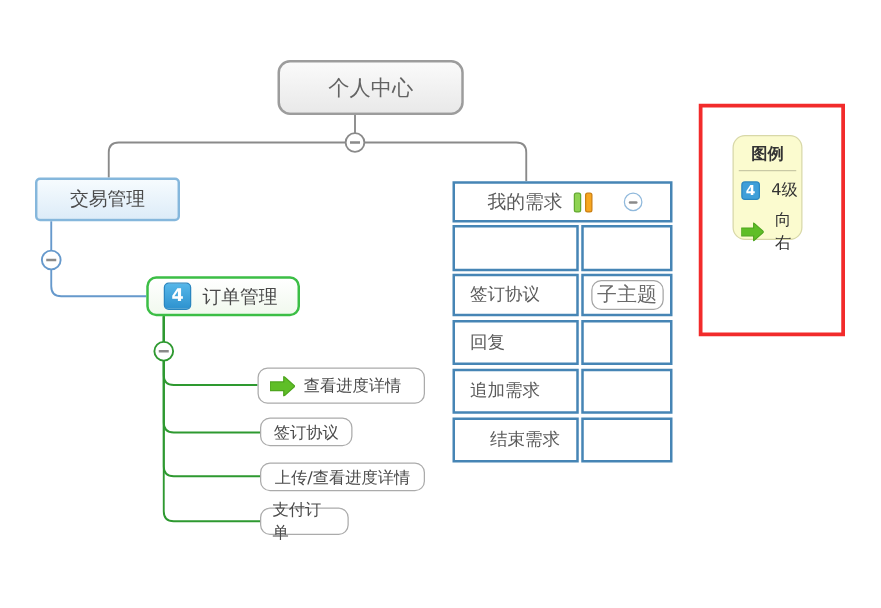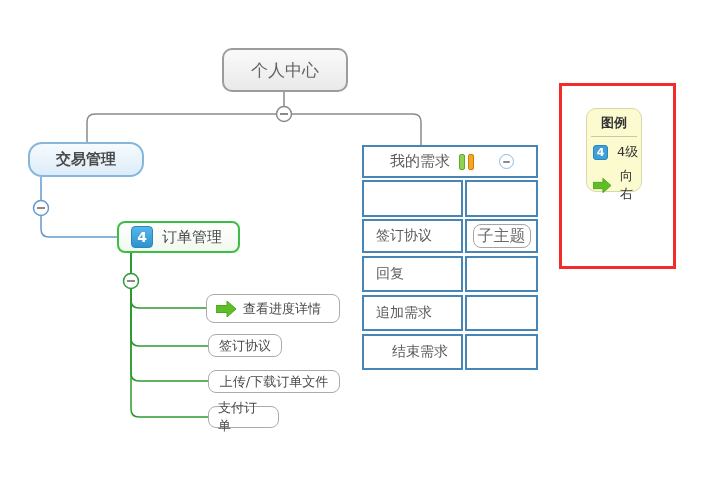--- a/index.html
+++ b/index.html
@@ -3,30 +3,30 @@
 <meta charset="utf-8">
 <style>
   * { margin:0; padding:0; box-sizing:border-box; }
   html,body { background:#ffffff; font-family:"DejaVu Sans","Liberation Sans",sans-serif; }
   .canvas { position:relative; width:705px; height:486px; background:#ffffff; overflow:hidden; }
   svg.connectors { position:absolute; left:0; top:0; pointer-events:none; }
   svg.connectors g.toggle { pointer-events:auto; cursor:pointer; }
 
   .node { position:absolute; display:flex; align-items:center; background:#fff; color:#4a4a4a; }
   .root-node {
-    left:222px; top:48px; width:126px; height:44px;
+    left:222px; top:48px; width:149px; height:44px;
     border:2px solid #9c9c9c; border-radius:10px;
     background:linear-gradient(#fafafa,#e9e9e9);
     justify-content:center; font-size:17px; color:#636363;
   }
   .trade-node {
     left:28px; top:142px; width:116px; height:35px;
-    border:2px solid #85b7dc; border-radius:14px;
+    border:2px solid #85b7dc; border-radius:4px;
     background:linear-gradient(#f6fbfe,#ddecf8);
-    justify-content:center; font-size:15px;font-weight:bold;
+    justify-content:center; font-size:15px;
   }
   .order-node {
     left:117px; top:221px; width:123px; height:32px;
     border:2px solid #3cbe46; border-radius:8px;
     background:linear-gradient(#ffffff,#f1f9ee);
     font-size:15px; gap:9px; padding-left:12px;
   }
   .badge4 {
     display:inline-flex; align-items:center; justify-content:center;
     width:22px; height:22px; border-radius:4px;
@@ -147,21 +147,21 @@
       <svg width="20" height="16" viewBox="0 0 20 16">
         <polygon points="0,4.5 11,4.5 11,0 20,8 11,16 11,11.5 0,11.5" fill="#5fbe27" stroke="#4ea51e" stroke-width="1"></polygon>
       </svg>
     </span>
     <span>查看进度详情</span>
   </div>
   <div class="node child-node child-2">
     <span>签订协议</span>
   </div>
   <div class="node child-node child-3">
-    <span>上传/下载订单文件</span>
+    <span>上传/查看进度详情</span>
   </div>
   <div class="node child-node child-4">
     <span>支付订单</span>
   </div>
 
   <div class="tbl-cell tbl-header">
     <span>我的需求</span>
     <span class="hdr-bars">
       <span class="bar bar-green"></span>
       <span class="bar bar-orange"></span>

